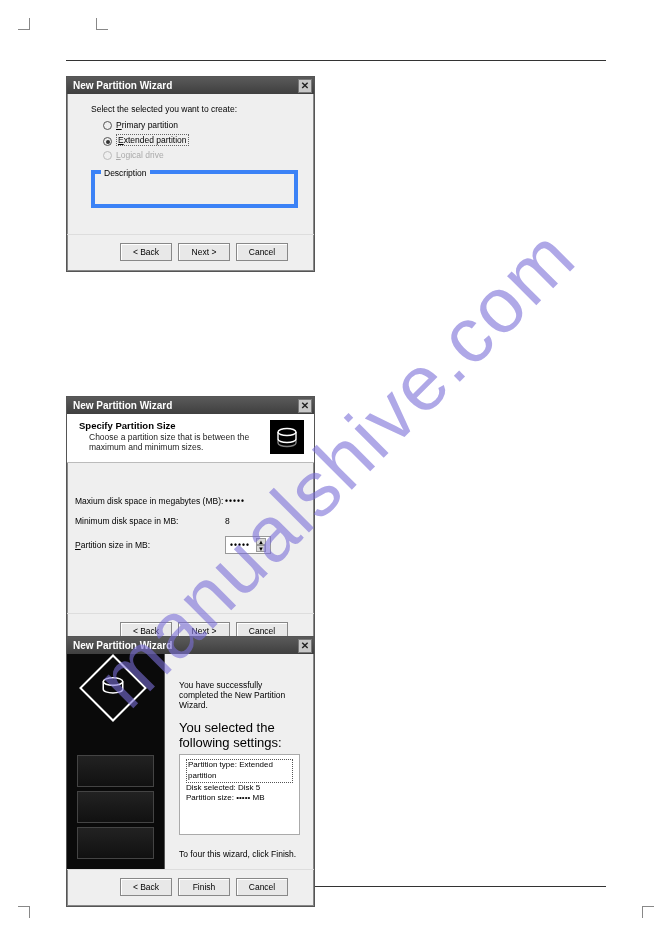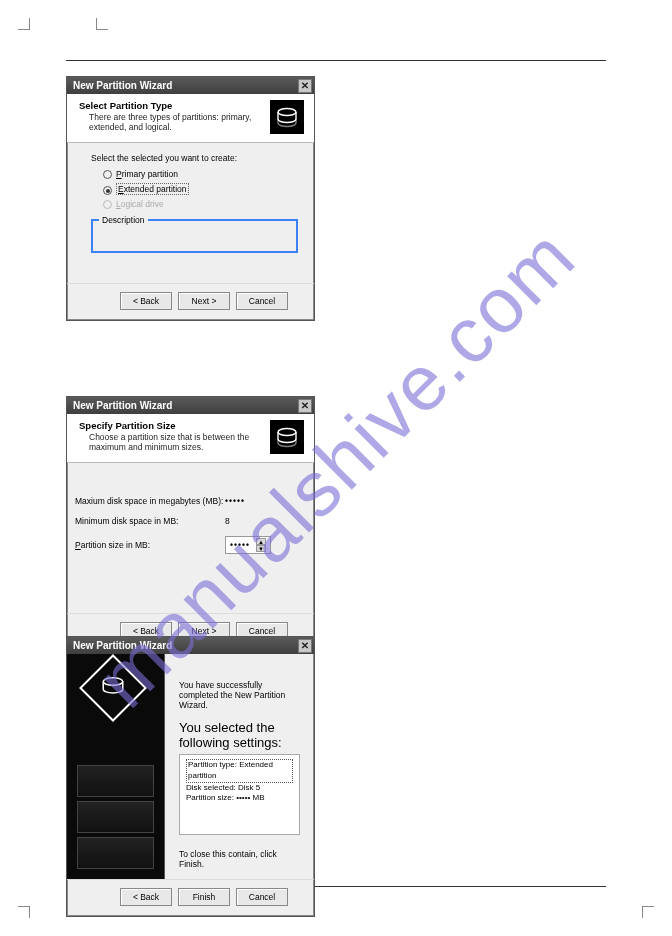--- a/index.html
+++ b/index.html
@@ -73,21 +73,21 @@
     .header-icon svg { width: 24px; height: 24px; }
 
     .body-area { padding: 10px 16px 12px 24px; min-height: 140px; }
     .radio-row { display: flex; align-items: flex-end; padding: 2px 0; font-size: 8.5px; }
     .radio { width: 9px; height: 9px; border: 1px solid #555; border-radius: 50%; margin-right: 4px; display: flex; align-items: center; justify-content: center; }
     .radio.checked::after { content: ""; width: 4px; height: 4px; background: #333; border-radius: 50%; }
     .radio.disabled { border-color: #bbb; }
     .disabled-text { color: #aaa; }
     .sel-box { border: 1px dotted #666; padding: 0 1px; }
     .groupbox {
-      border: 2px solid #3b82f6; margin-top: 8px; padding: 6px 8px 24px 8px;
+      border: 4px solid #3b82f6; margin-top: 8px; padding: 6px 8px 24px 8px;
       position: relative; font-size: 8px; line-height: 1.3;
     }
     .group-label { position: absolute; top: -6px; left: 6px; background: #efefef; padding: 0 3px; font-size: 8.5px; }
 
     .button-row {
       padding: 8px 26px 10px;
       display: flex; justify-content: flex-end; gap: 6px;
       border-top: 1px solid #ddd;
     }
     .btn {
@@ -137,35 +137,20 @@
 <div class="crop br"></div>
 
 <div class="watermark">manualshive.com</div>
 
 <div class="dialog" style="top:76px;">
   <div class="titlebar">
     <span>New Partition Wizard</span>
     <div class="close-x">
         <span>✕</span>
       </div>
-  </div>
-  <div class="header-band">
-    <div class="header-text">
-      <div class="header-title">Select Partition Type</div>
-      <div class="header-sub">There are three types of partitions: primary, extended, and logical.</div>
-    </div>
-    <div class="header-icon">
-      <svg viewBox="0 0 24 24">
-          <g fill="none" stroke="#fff" stroke-width="1.4">
-            <ellipse cx="12" cy="7" rx="9" ry="3.5"></ellipse>
-            <path d="M3 7v7c0 2 4 3.5 9 3.5s9-1.5 9-3.5V7"></path>
-            <path d="M3 14v4c0 2 4 3.5 9 3.5s9-1.5 9-3.5v-4" opacity="0.5"></path>
-          </g>
-        </svg>
-    </div>
   </div>
   <div class="body-area">
     <div style="font-size:8.5px; margin-bottom:4px;">Select the selected you want to create:</div>
     <div style="padding-left:12px;">
       <div class="radio-row">
         <span class="radio"></span>
         <span><span class="u">P</span>rimary partition</span>
       </div>
       <div class="radio-row">
         <span class="radio checked"></span>
@@ -274,21 +259,21 @@
       </div>
     </div>
     <div class="comp-right">
       <div style="margin-top:16px; font-size:8.5px;">You have successfully completed the New Partition Wizard.</div>
       <div style="margin-top:10px; font-size:13px;">You selected the following settings:</div>
       <div class="settings-box">
         <div class="hl">Partition type: Extended partition</div>
         <div>Disk selected: Disk 5</div>
         <div>Partition size: ••••• MB</div>
       </div>
-      <div style="margin-top:14px; font-size:8.5px;">To close this contain, click Finish.</div>
+      <div style="margin-top:14px; font-size:8.5px;">To four this wizard, click Finish.</div>
     </div>
   </div>
   <div class="button-row">
     <div class="btn">
         <span>&lt; Back</span>
       </div>
     <div class="btn">
         <span>Finish</span>
       </div>
     <div class="btn">

